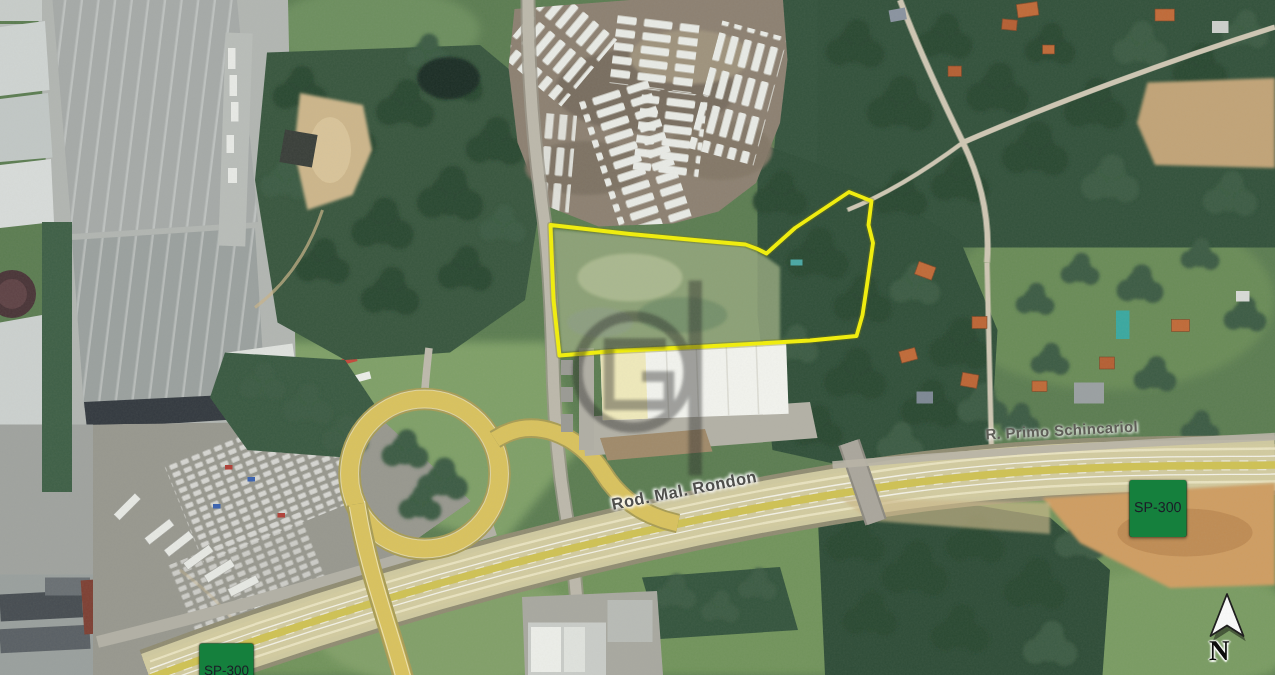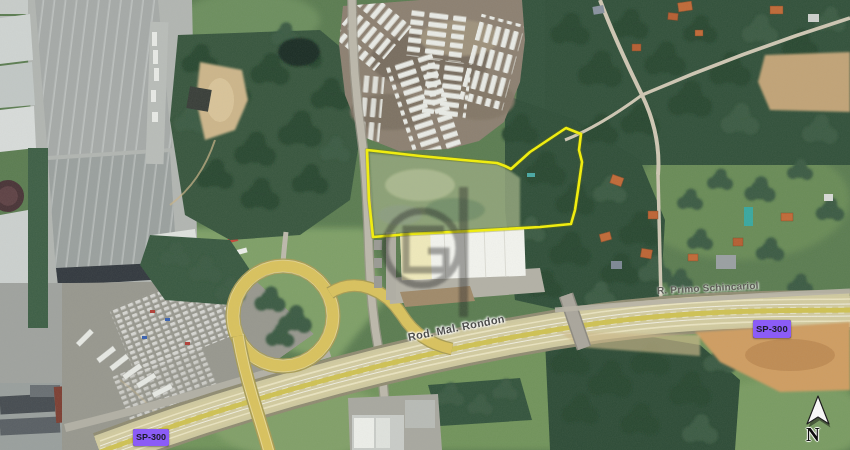--- a/index.html
+++ b/index.html
@@ -6,22 +6,22 @@
   .stage{position:relative;width:850px;height:450px;overflow:hidden;background:#5c7d52;
          font-family:"Liberation Sans",sans-serif;}
   .stage svg{position:absolute;inset:0;display:block;}
   .label{position:absolute;white-space:nowrap;}
   .road-label-main{left:408px;top:331px;font-size:11px;font-weight:bold;letter-spacing:.3px;color:#4f4f4c;
       transform:rotate(-11deg);transform-origin:left center;
       text-shadow:0 0 2px #fff,0 0 3px #fff,1px 1px 2px rgba(255,255,255,.9),-1px -1px 2px rgba(255,255,255,.9);}
   .road-label-secondary{left:657px;top:285px;font-size:10px;font-weight:bold;letter-spacing:.2px;color:#5e5e57;
       transform:rotate(-3deg);transform-origin:left center;
       text-shadow:0 0 2px rgba(255,255,255,.85),1px 1px 2px rgba(255,255,255,.8);}
-  .badge{position:absolute;background:#8b5cf6;color:#1c1c28;font-weight:bold;border-radius:2px;
-      box-shadow:0 0 1px rgba(0,0,0,.65),0 1px 2px rgba(0,0,0,.3);line-height:13px;padding:2px 3px;}
+  .badge{position:absolute;background:#15803d;color:#1c1c28;font-weight:normal;border-radius:2px;
+      box-shadow:0 0 1px rgba(0,0,0,.65),0 1px 2px rgba(0,0,0,.3);line-height:13px;padding:12px 3px;}
   .badge-right{left:753px;top:320px;font-size:9.5px;height:14px;line-height:14px;}
   .badge-left{left:133px;top:429px;font-size:9px;height:13px;}
   .ge-watermark{position:absolute;left:3px;top:420px;font-size:24px;color:#fff;letter-spacing:.4px;
       text-shadow:0 1px 3px rgba(0,0,0,.35);opacity:.97;}
   .north-label{position:absolute;left:806px;top:424px;font-family:"Liberation Serif",serif;font-weight:bold;
       font-size:19px;color:#0d0d0d;
       text-shadow:1px 0 1px #fff,-1px 0 1px #fff,0 1px 1px #fff,0 -1px 1px #fff;}
 </style>
 </head>
 <body>

